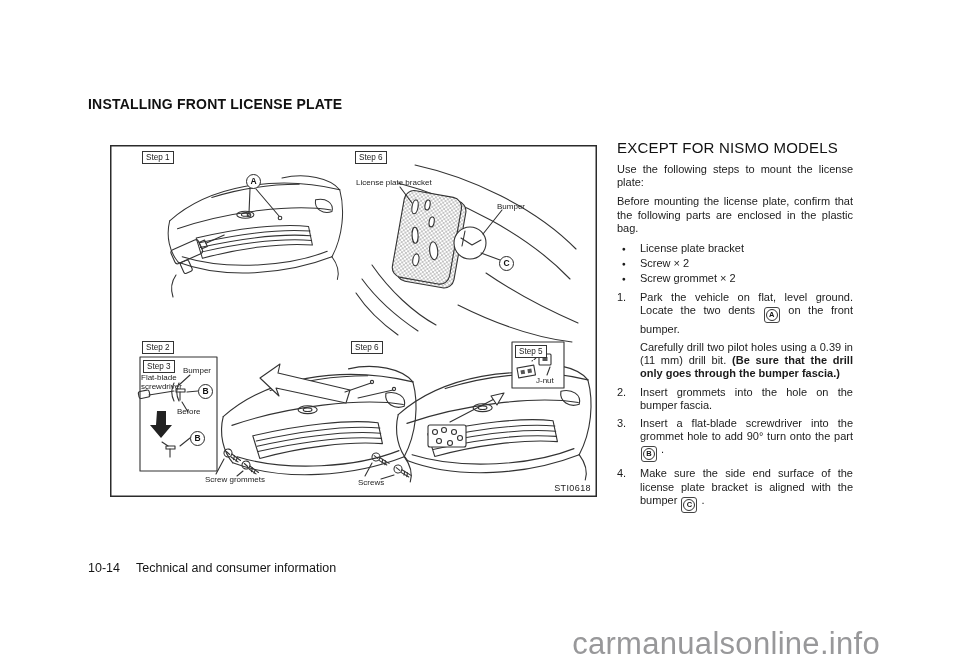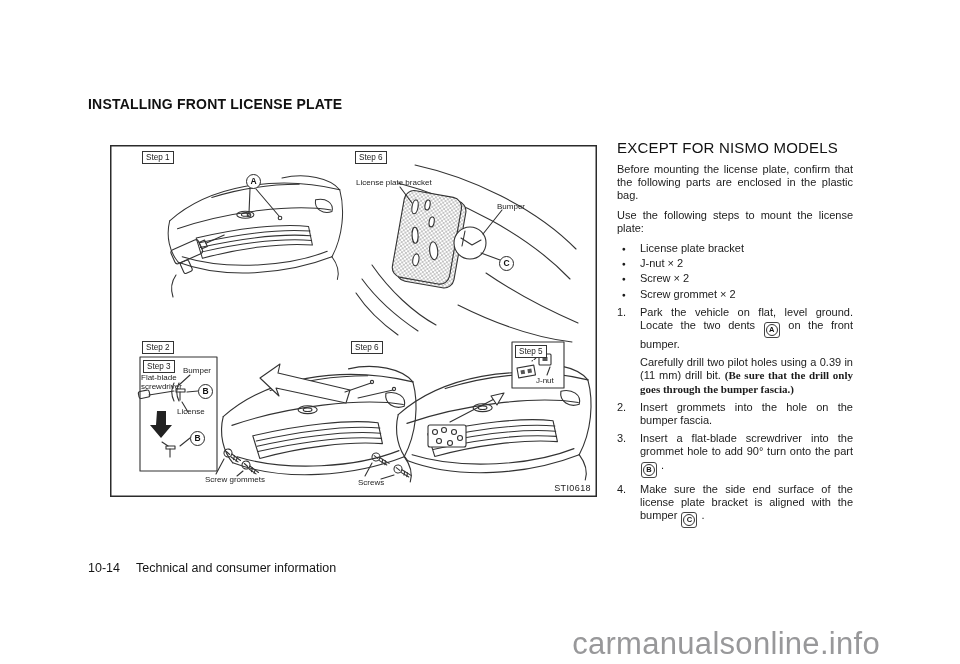--- a/index.html
+++ b/index.html
@@ -24,21 +24,21 @@
   .article h2{margin:0 0 7px 0;font-size:15px;font-weight:normal;letter-spacing:.2px;color:#111;}
   .article p{margin:0 0 6px 0;font-size:11px;line-height:13.2px;text-align:justify;}
   ul.parts{list-style:none;margin:2px 0 4px 0;padding:0;}
   ul.parts li{position:relative;padding-left:23px;font-size:11px;line-height:15.2px;}
   ul.parts .dot{position:absolute;left:5px;top:4px;font-size:6.5px;line-height:8px;}
   ol.steps{list-style:none;margin:2px 0 0 0;padding:0;}
   ol.steps li{position:relative;padding-left:23px;margin:0 0 5px 0;font-size:11px;
         line-height:13.2px;text-align:justify;}
   ol.steps .num{position:absolute;left:0;top:0;}
   ol.steps p.sub{margin:5px 0 0 0;}
-  .b{font-weight:bold;font-family:Liberation Serif, serif;}
+  .b{font-weight:bold;}
   .pref{display:inline-block;vertical-align:-3px;border:1px solid #444;border-radius:3px;
         padding:1px;line-height:0;background:#fff;margin:0 1px;}
   .pref .pc{display:inline-block;width:10px;height:10px;border:1px solid #333;border-radius:50%;
         font-size:7.5px;font-weight:bold;line-height:10px;text-align:center;color:#111;}
 
   
   .footer{position:absolute;left:88px;top:561px;font-size:12.5px;color:#151515;}
   .footer .pgnum{margin-right:16px;}
   .footer .ftitle{font-weight:normal;}
   .watermark{position:absolute;right:16px;top:626px;font-size:31px;color:#98989a;
@@ -192,46 +192,43 @@
     <span class="steptag" style="left:32px;top:196px">Step 2</span>
     <span class="steptag" style="left:241px;top:196px">Step 6</span>
     <span class="steptag" style="left:33px;top:215px">Step 3</span>
     <span class="steptag" style="left:405px;top:200px">Step 5</span>
 
     <span class="figlabel" style="left:246px;top:33px">License plate bracket</span>
     <span class="figlabel" style="left:387px;top:57px">Bumper</span>
     <span class="figlabel" style="left:73px;top:221px">Bumper</span>
     <span class="figlabel" style="left:31px;top:228px">Flat-blade</span>
     <span class="figlabel" style="left:31px;top:237px">screwdriver</span>
-    <span class="figlabel" style="left:67px;top:262px">License</span>
+    <span class="figlabel" style="left:67px;top:262px">Before</span>
     <span class="figlabel" style="left:95px;top:330px">Screw grommets</span>
     <span class="figlabel" style="left:248px;top:333px">Screws</span>
     <span class="figlabel" style="left:426px;top:231px">J-nut</span>
 
     <span class="circ" style="left:136px;top:29px">A</span>
     <span class="circ" style="left:389px;top:111px">C</span>
     <span class="circ" style="left:88px;top:239px">B</span>
     <span class="circ" style="left:80px;top:286px">B</span>
 
     <span class="figcode">STI0618</span>
   </div>
 
   <div class="article">
     <h2>EXCEPT FOR NISMO MODELS</h2>
 
+    <p>Use the following steps to mount the license plate:</p>
     <p>Before mounting the license plate, confirm that the following parts are enclosed in the plastic bag.</p>
-    <p>Use the following steps to mount the license plate:</p>
 
     <ul class="parts">
       <li>
         <span class="dot">●</span>
         <span>License plate bracket</span></li>
-      <li>
-        <span class="dot">●</span>
-        <span>J-nut × 2</span></li>
       <li>
         <span class="dot">●</span>
         <span>Screw × 2</span></li>
       <li>
         <span class="dot">●</span>
         <span>Screw grommet × 2</span></li>
     </ul>
 
     <ol class="steps">
       <li>

